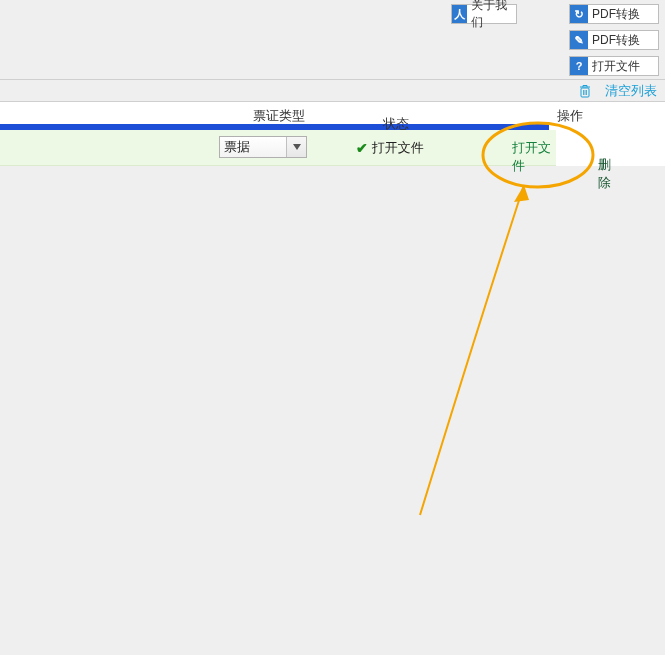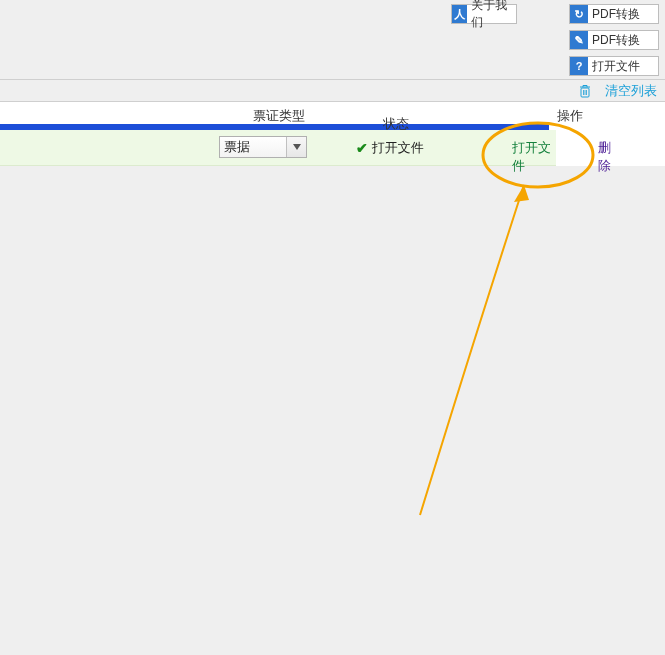--- a/index.html
+++ b/index.html
@@ -92,22 +92,22 @@
       position:absolute; left:356px; top:9px;
       display:flex; align-items:center; gap:4px;
       color:#222;
     }
     .status-cell .chk { color:#1a8a1a; font-weight:bold; font-size:14px; }
     .link-open {
       position:absolute; left:512px; top:9px;
       color:#15803d; cursor:pointer;
     }
     .link-del {
-      position:absolute; left:598px; top:9px;
-      color:#4c1d95; cursor:pointer;
+      position:absolute; left:598px; top:26px;
+      color:#14532d; cursor:pointer;
     }
 
     .work-area {
       width:665px;
       height: calc(655px - 80px - 22px - 28px - 36px);
       background:#efefef;
     }
 
     .annot { position:absolute; left:0; top:0; width:665px; height:655px; pointer-events:none; }
   </style>

